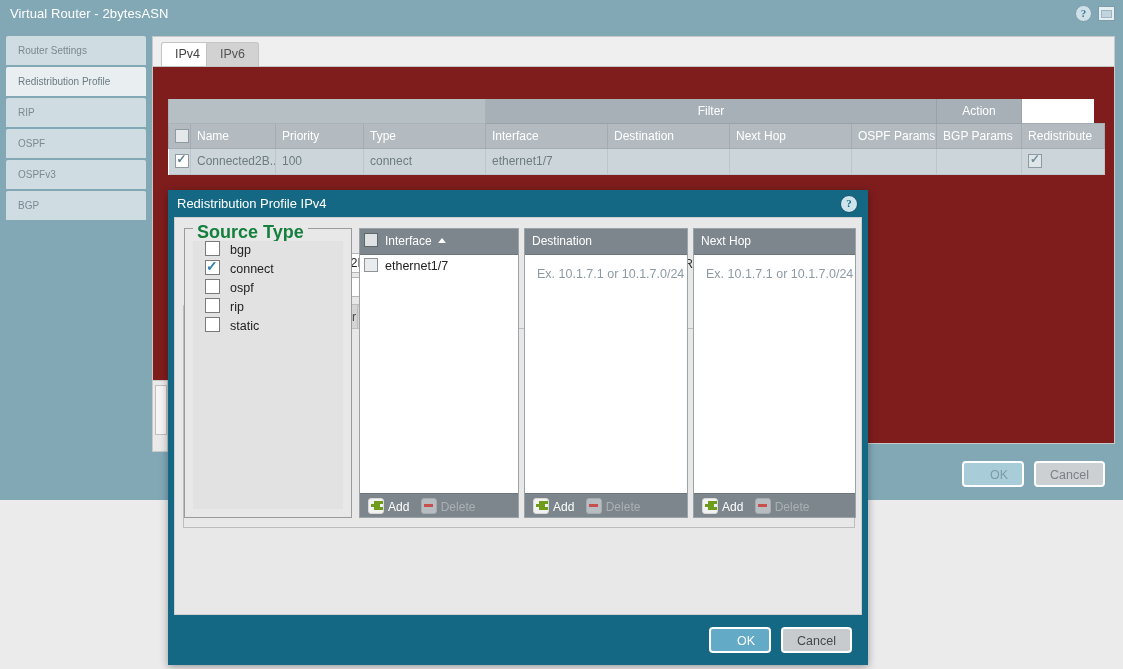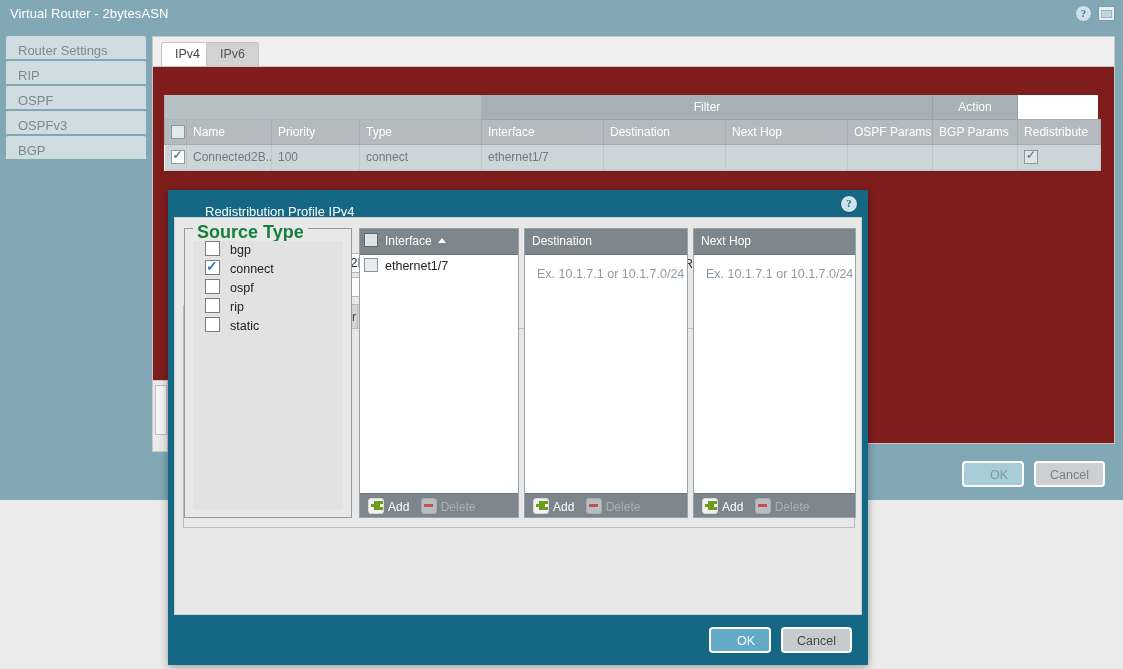--- a/index.html
+++ b/index.html
@@ -50,26 +50,26 @@
     width: 9px; height: 6px; background: #c2d4dc;
     border: 1px solid #9ab6c2;
   }
 
   
   .sidebar {
     position: absolute; left: 0; top: 36px;
     width: 152px;
   }
   .side-item {
-    height: 23px; line-height: 29px;
+    height: 29px; line-height: 29px;
     margin: 0 6px 2px 6px;
     padding-left: 12px;
     background: #cfdde2;
     color: #7b8a90;
-    font-size: 13px;
+    font-size: 10px;
     border-radius: 2px 2px 0 0;
   }
   .side-item.selected { background: #e9eff1; color: #6b7a80; }
 
   
   .content-panel {
     position: absolute; left: 152px; top: 36px;
     width: 963px; height: 408px;
     background: #7f1d1d;
     border: 1px solid #c9c9c9;
@@ -92,21 +92,21 @@
     background: #d2d2d2;
     color: #555;
     box-sizing: border-box;
   }
   .tab.active { background: #ffffff; color: #444; }
 
   
   .grid {
     position: absolute; left: 10px; top: 57px;
     width: 936px;
-    border: 1px solid #7f1d1d;
+    border: 5px solid #7f1d1d;
     box-sizing: border-box;
     background: #fff;
   }
   .grid table { border-collapse: collapse; width: 100%; table-layout: fixed; }
   .grid th, .grid td {
     font-weight: normal; text-align: left;
     font-size: 12px;
     padding: 0 6px; height: 25px;
     box-sizing: border-box;
     overflow: hidden; white-space: nowrap;
@@ -171,21 +171,21 @@
     position: absolute; left: 168px; top: 190px;
     width: 700px; height: 475px;
     background: #156883;
     box-shadow: 0 2px 8px rgba(0,0,0,.35);
   }
   .modal-title {
     position: absolute; left: 0; top: 0;
     width: 100%; height: 27px;
     color: #ffffff; font-size: 13px;
   }
-  .modal-title span.t { position: absolute; left: 9px; top: 14px; margin-left: 28px; }
+  .modal-title span.t { position: absolute; left: 9px; top: 6px; }
   .modal-help {
     position: absolute; right: 10px; top: 5px;
     width: 16px; height: 16px; border-radius: 50%;
     background: #cfe3ec; border: 1px solid #0f5368;
     color: #156883; font-weight: bold; font-size: 11px;
     text-align: center; line-height: 15px;
     font-family: "Liberation Serif", serif;
   }
   .modal-body {
     position: absolute; left: 6px; top: 27px;
@@ -387,20 +387,23 @@
       <span class="title">Virtual Router - 2bytesASN</span>
       <div class="titlebar-icons">
         <div class="help-circle">?</div>
         <div class="win-icon"></div>
       </div>
     </div>
 
     <div class="sidebar">
       <div class="side-item">
         <span>Router Settings</span>
+      </div>
+      <div class="side-item selected">
+        <span>Redistribution Profile</span>
       </div>
       <div class="side-item">
         <span>RIP</span>
       </div>
       <div class="side-item">
         <span>OSPF</span>
       </div>
       <div class="side-item">
         <span>OSPFv3</span>
       </div>

